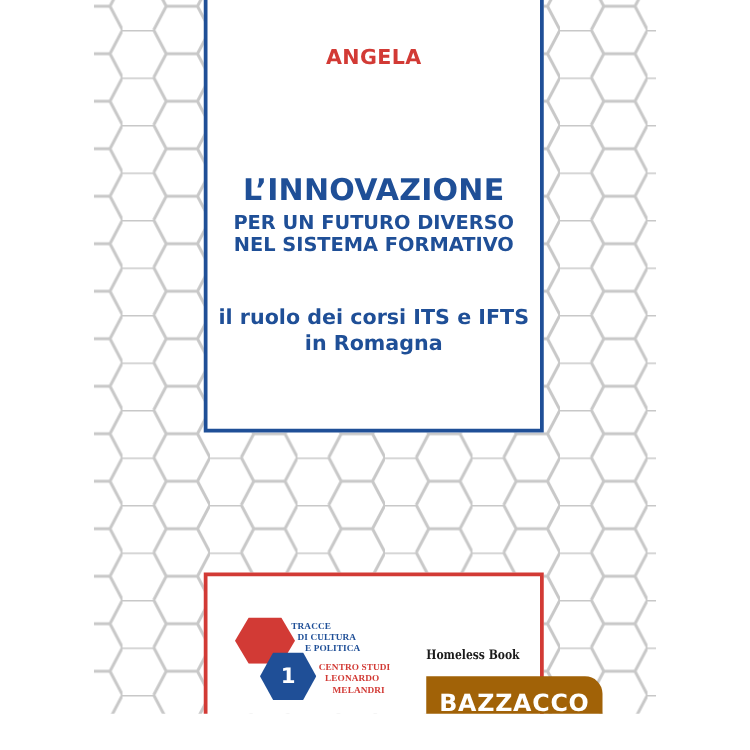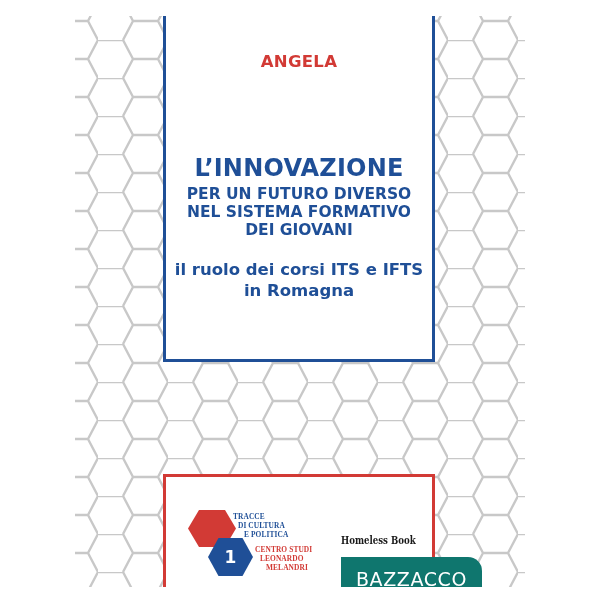--- a/index.html
+++ b/index.html
@@ -1,19 +1,19 @@
 <!DOCTYPE html>
 <html><head>
   <meta charset="utf-8">
   <style>
     html, body { margin: 0; padding: 0; background: #ffffff; }
     body { width: 600px; height: 600px; position: relative; overflow: hidden; font-family: "DejaVu Sans", sans-serif; }
 
     .cover {
-      position: absolute; left: 75px; top: 16px; width: 450px; height: 571px;
+      position: absolute; left: 75px; top: 0; width: 450px; height: 571px;
       background: #ffffff; overflow: hidden;
     }
     .hex-bg { position: absolute; left: 0; top: 0; width: 450px; height: 600px; }
 
     .title-panel {
       position: absolute; left: 88px; top: -4px; width: 266px; height: 344px;
       background: #ffffff; border: 3px solid #1f4f97; box-sizing: content-box;
     }
     .author {
       position: absolute; left: 0; right: 0; top: 36px;
@@ -57,23 +57,23 @@
     .series-red { color: #d23a35; }
 
     .publisher-label {
       position: absolute; left: 266px; top: 518px;
       font-family: "DejaVu Serif", serif; font-weight: bold;
       font-size: 10.5px; color: #1a1a1a; white-space: nowrap;
       transform: scaleX(0.82); transform-origin: left center;
     }
     .publisher-badge {
       position: absolute; left: 266px; top: 541px; width: 141px; height: 45px;
-      background: #0f766e;
+      background: #a16207;
       border-top-right-radius: 14px; border-bottom-left-radius: 14px;
-      color: #ffffff; font-weight: normal; font-size: 19px; line-height: 45px;
+      color: #ffffff; font-weight: bold; font-size: 19px; line-height: 45px;
       text-align: center; letter-spacing: 0.6px;
     }
   </style>
 </head>
 <body>
 
 <div class="cover">
 
   <svg class="hex-bg" width="450" height="600" xmlns="http://www.w3.org/2000/svg">
     <defs>
@@ -87,21 +87,20 @@
   <div class="title-panel">
     <div class="author">
       <div>ANGELA</div>
     </div>
 
     <div class="main-title">L’INNOVAZIONE</div>
 
     <div class="sub-title" style="top:170px;">
       <div>PER UN FUTURO DIVERSO</div>
       <div>NEL SISTEMA FORMATIVO</div>
-      <div>DEI GIOVANI</div>
     </div>
 
     <div class="tagline">
       <div>il ruolo dei corsi ITS e IFTS</div>
       <div>in Romagna</div>
     </div>
   </div>
 
   <div class="series-panel"></div>
 

